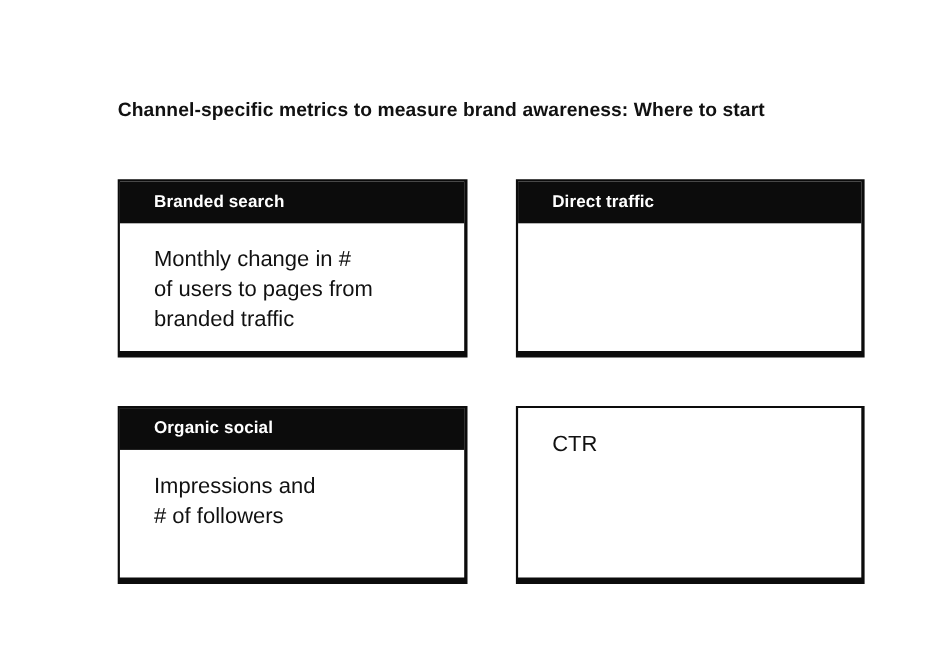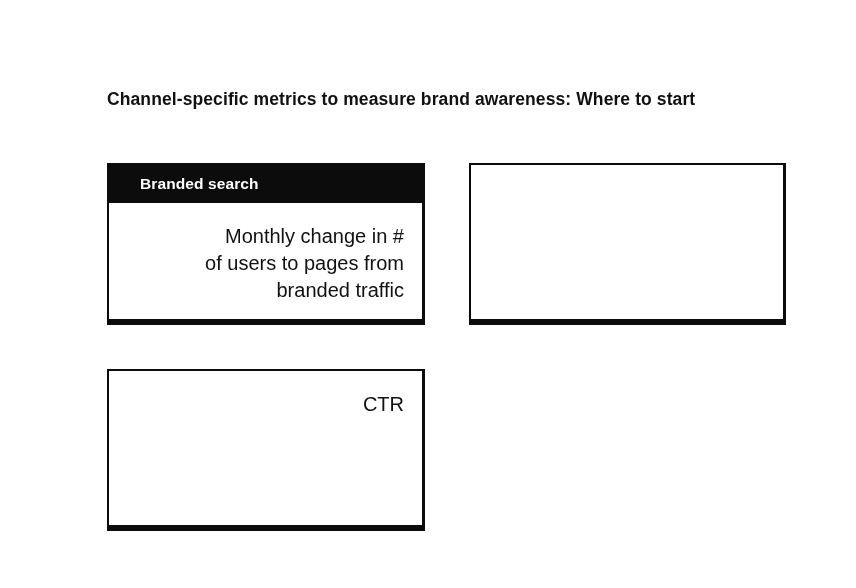--- a/index.html
+++ b/index.html
@@ -1,20 +1,20 @@
 <!DOCTYPE html>
 <html style="--ink: #0c0c0c; --paper: #ffffff; --body-text: #111111;"><head>
 <meta charset="utf-8">
 <style>
   :root {
     --ink: #0c0c0c;
     --paper: #ffffff;
     --body-text: #111111;
   }
-  * { box-sizing: border-box; text-align: right; }
+  * { box-sizing: border-box; }
   html, body { margin: 0; padding: 0; }
   body {
     width: 856px;
     height: 588px;
     background: var(--paper);
     font-family: "Liberation Sans", sans-serif;
     position: relative;
     overflow: hidden;
   }
   .page-title {
@@ -76,20 +76,26 @@
 <div class="cards-grid">
 
   <div class="metric-card">
     <div class="card-header">Branded search</div>
     <div class="card-body">Monthly change in #
 of users to pages from
 branded traffic</div>
   </div>
 
   <div class="metric-card">
+    <div class="card-header">Direct traffic</div>
   </div>
 
+  <div class="metric-card">
+    <div class="card-header">Organic social</div>
+    <div class="card-body">Impressions and
+# of followers</div>
+  </div>
 
   <div class="metric-card">
     <div class="card-body">CTR</div>
   </div>
 
 </div>
 
 </body></html>

